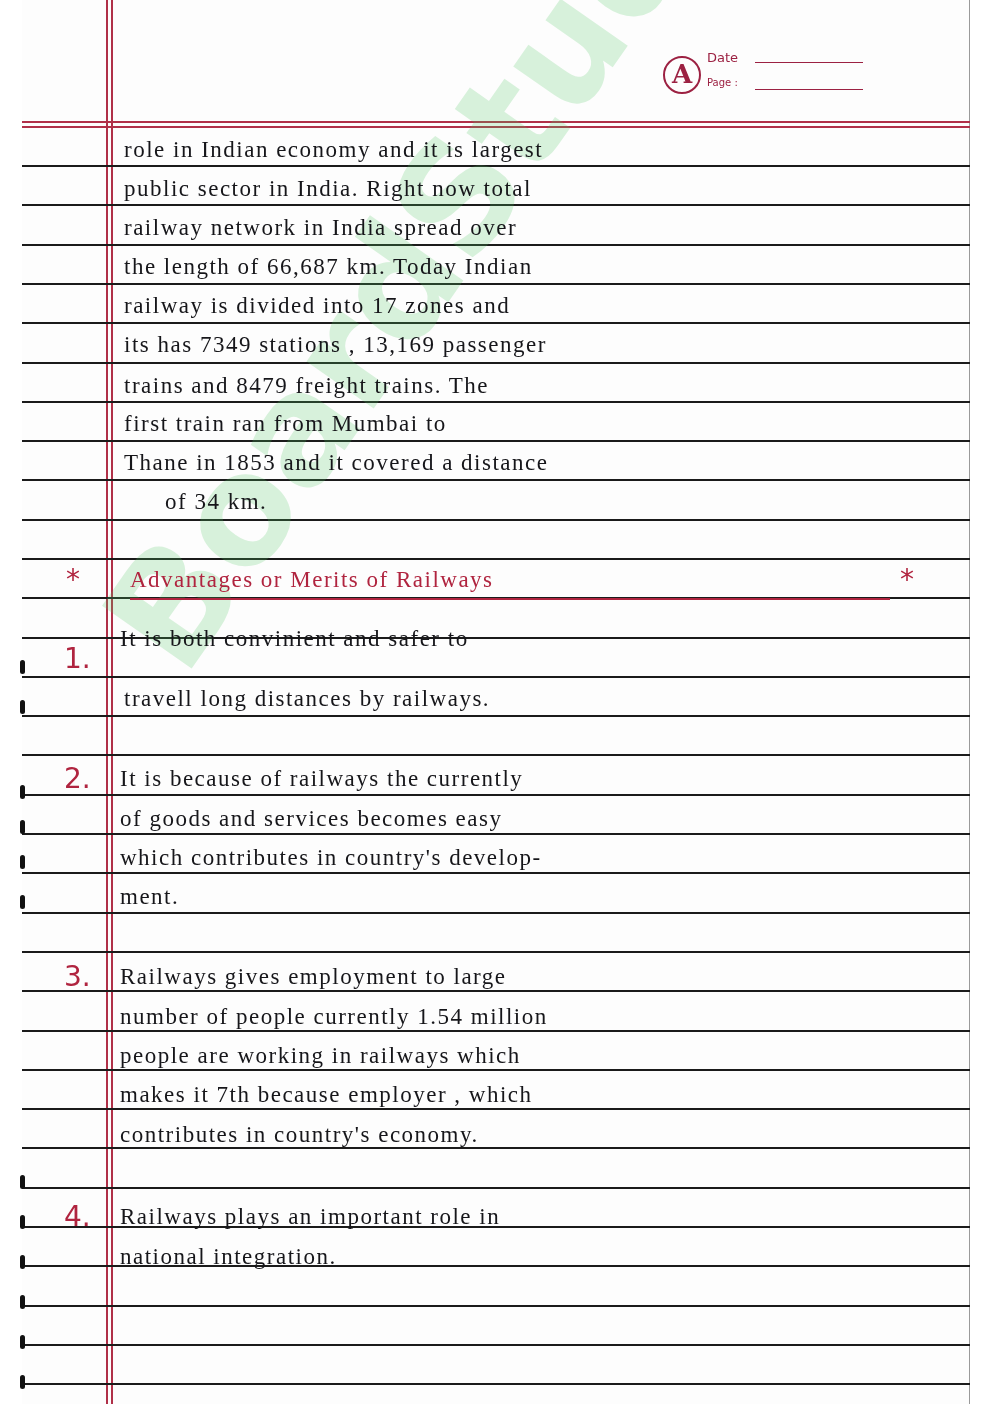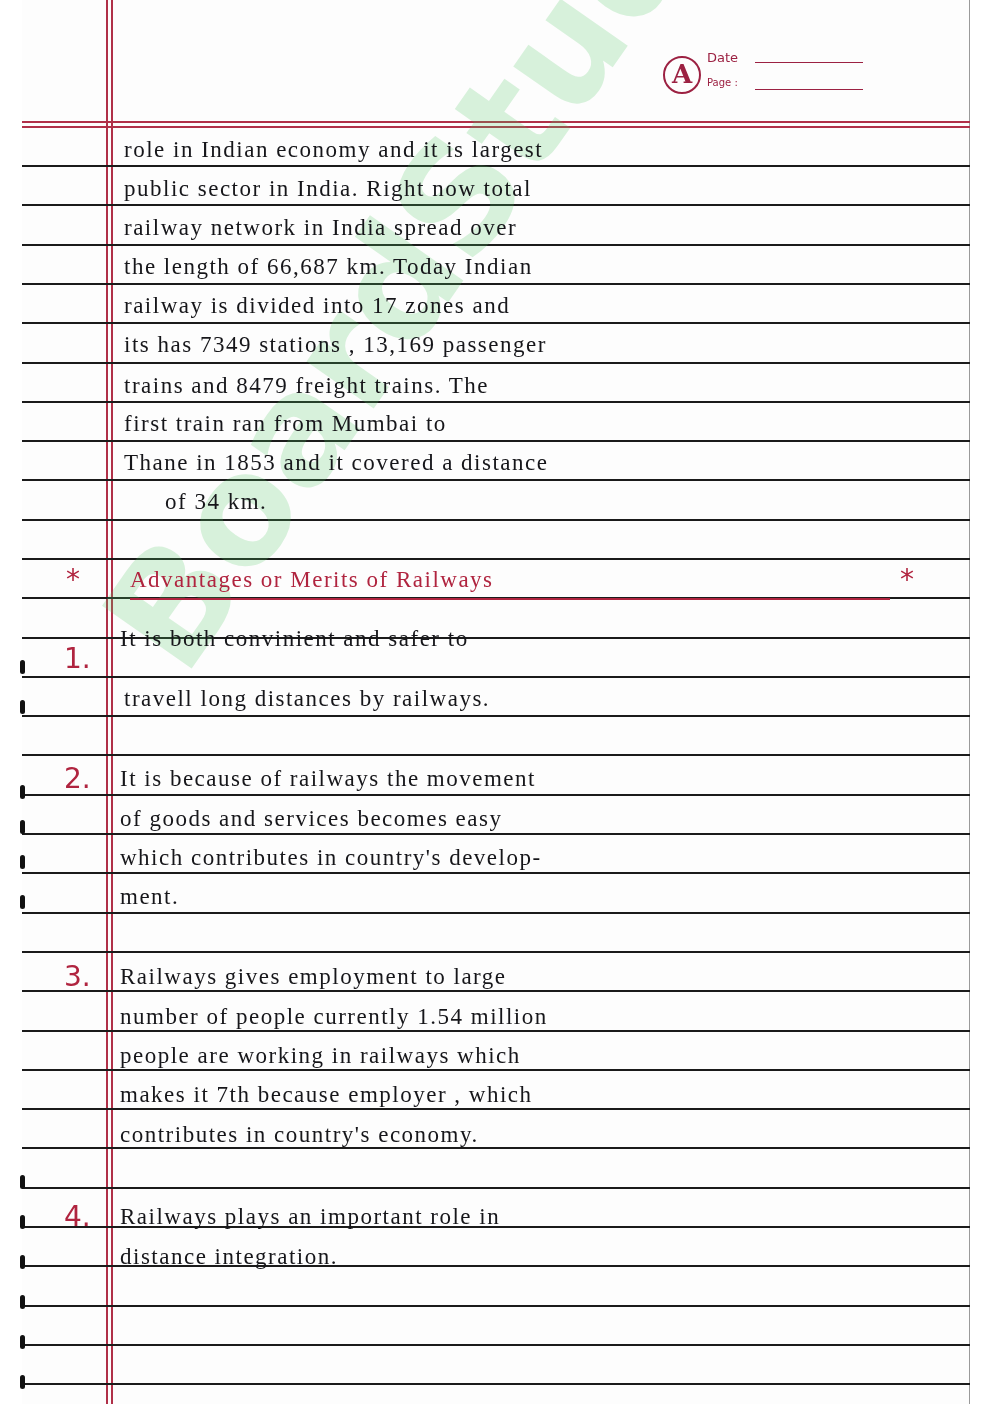--- a/index.html
+++ b/index.html
@@ -120,32 +120,32 @@
 </div>
 
 <div>
   <div class="num" style="left:64px; top:642px;">1.</div>
   <div class="hw" style="left:120px; top:622px;">It is both convinient and safer to</div>
   <div class="hw" style="left:124px; top:682px;">travell long distances by railways.</div>
 </div>
 
 <div>
   <div class="num" style="left:64px; top:762px;">2.</div>
-  <div class="hw" style="left:120px; top:762px;">It is because of railways the movement</div>
+  <div class="hw" style="left:120px; top:762px;">It is because of railways the currently</div>
   <div class="hw" style="left:120px; top:802px;">of goods and services becomes easy</div>
   <div class="hw" style="left:120px; top:841px;">which contributes in country's develop-</div>
   <div class="hw" style="left:120px; top:880px;">ment.</div>
 </div>
 
 <div>
   <div class="num" style="left:64px; top:960px;">3.</div>
   <div class="hw" style="left:120px; top:960px;">Railways gives employment to large</div>
   <div class="hw" style="left:120px; top:1000px;">number of people currently 1.54 million</div>
   <div class="hw" style="left:120px; top:1039px;">people are working in railways which</div>
   <div class="hw" style="left:120px; top:1078px;">makes it 7th because employer , which</div>
   <div class="hw" style="left:120px; top:1118px;">contributes in country's economy.</div>
 </div>
 
 <div>
   <div class="num" style="left:64px; top:1200px;">4.</div>
   <div class="hw" style="left:120px; top:1200px;">Railways plays an important role in</div>
-  <div class="hw" style="left:120px; top:1240px;">distance integration.</div>
+  <div class="hw" style="left:120px; top:1240px;">national integration.</div>
 </div>
 
 </body></html>

